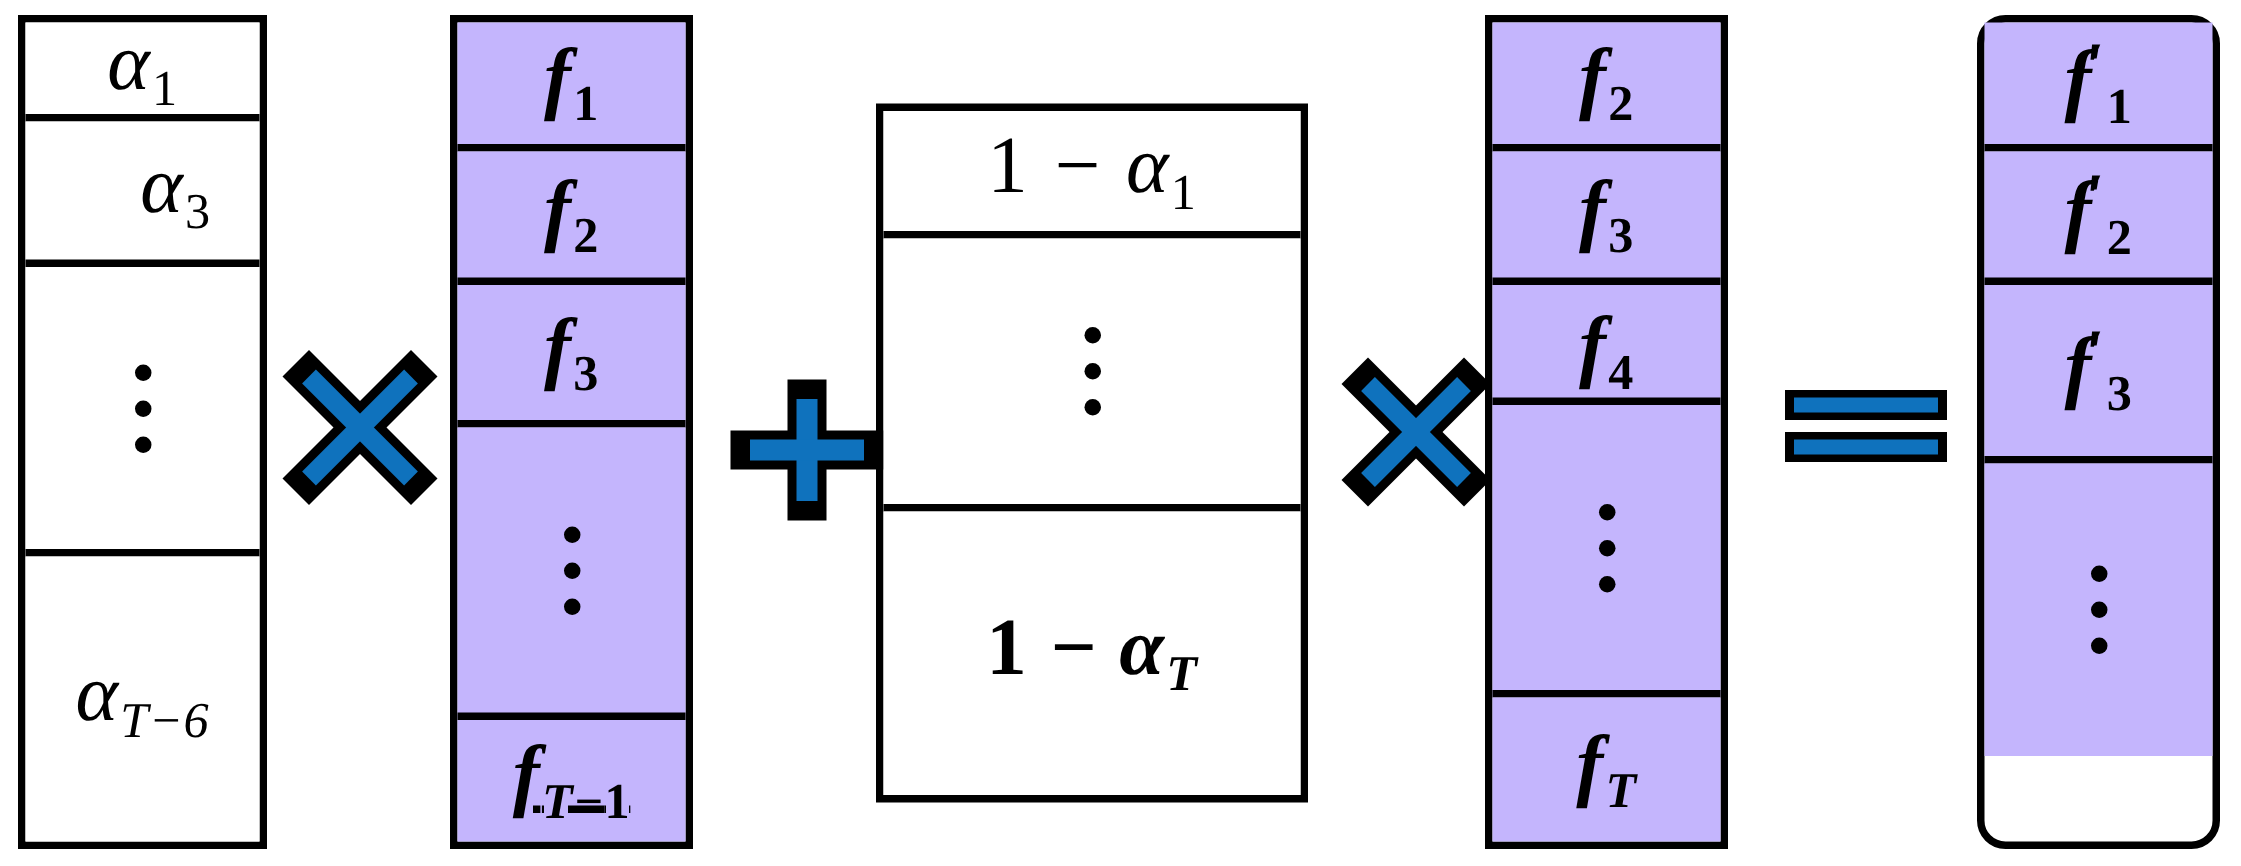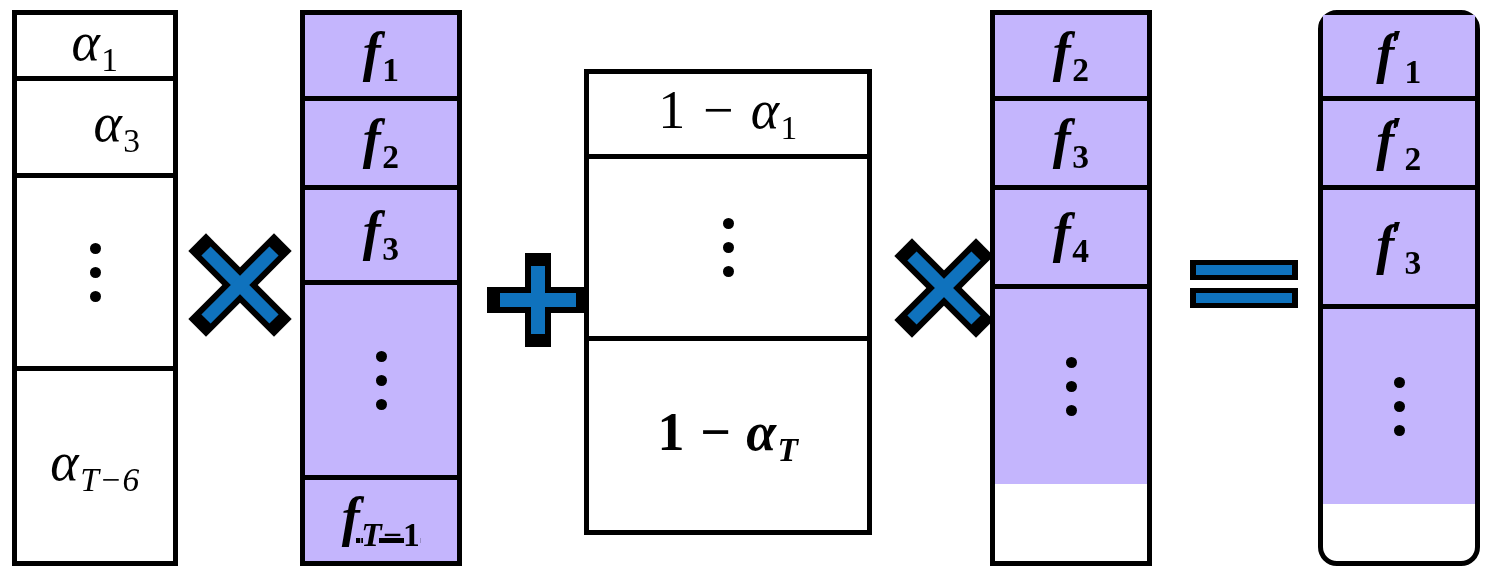--- a/index.html
+++ b/index.html
@@ -202,29 +202,32 @@
     </svg>
   </div>
 
   <div class="vector fill-blue" style="left:990px; top:10px; width:162px; height:556px;">
     <div class="cell" style="height:86px;">
       <span class="mathx bold">f<span class="subup">2</span></span>
     </div>
     <div class="cell" style="height:89px;">
       <span class="mathx bold">f<span class="subup">3</span></span>
     </div>
-    <div class="cell" style="height:99px;">
+    <div class="cell" style="height:80px;align-items:flex-end;">
       <span class="mathx bold">f<span class="subup">4</span></span>
     </div>
     <div class="cell" style="height:195px;">
       <span class="vdots">
           <i></i>
           <i></i>
           <i></i>
         </span>
+    </div>
+    <div class="cell" style="flex:1;">
+      <span class="mathx bold">f<span class="sub">T</span></span>
     </div>
   </div>
 
   <div class="op" style="left:1188px; top:256px;">
     <svg width="112" height="56" viewBox="0 0 112 56" aria-hidden="true">
       <rect x="2" y="4" width="108" height="20" fill="#000000"></rect>
       <rect x="2" y="32" width="108" height="20" fill="#000000"></rect>
       <rect x="8" y="9" width="96" height="10" fill="#0f72bd"></rect>
       <rect x="8" y="37" width="96" height="10" fill="#0f72bd"></rect>
     </svg>

